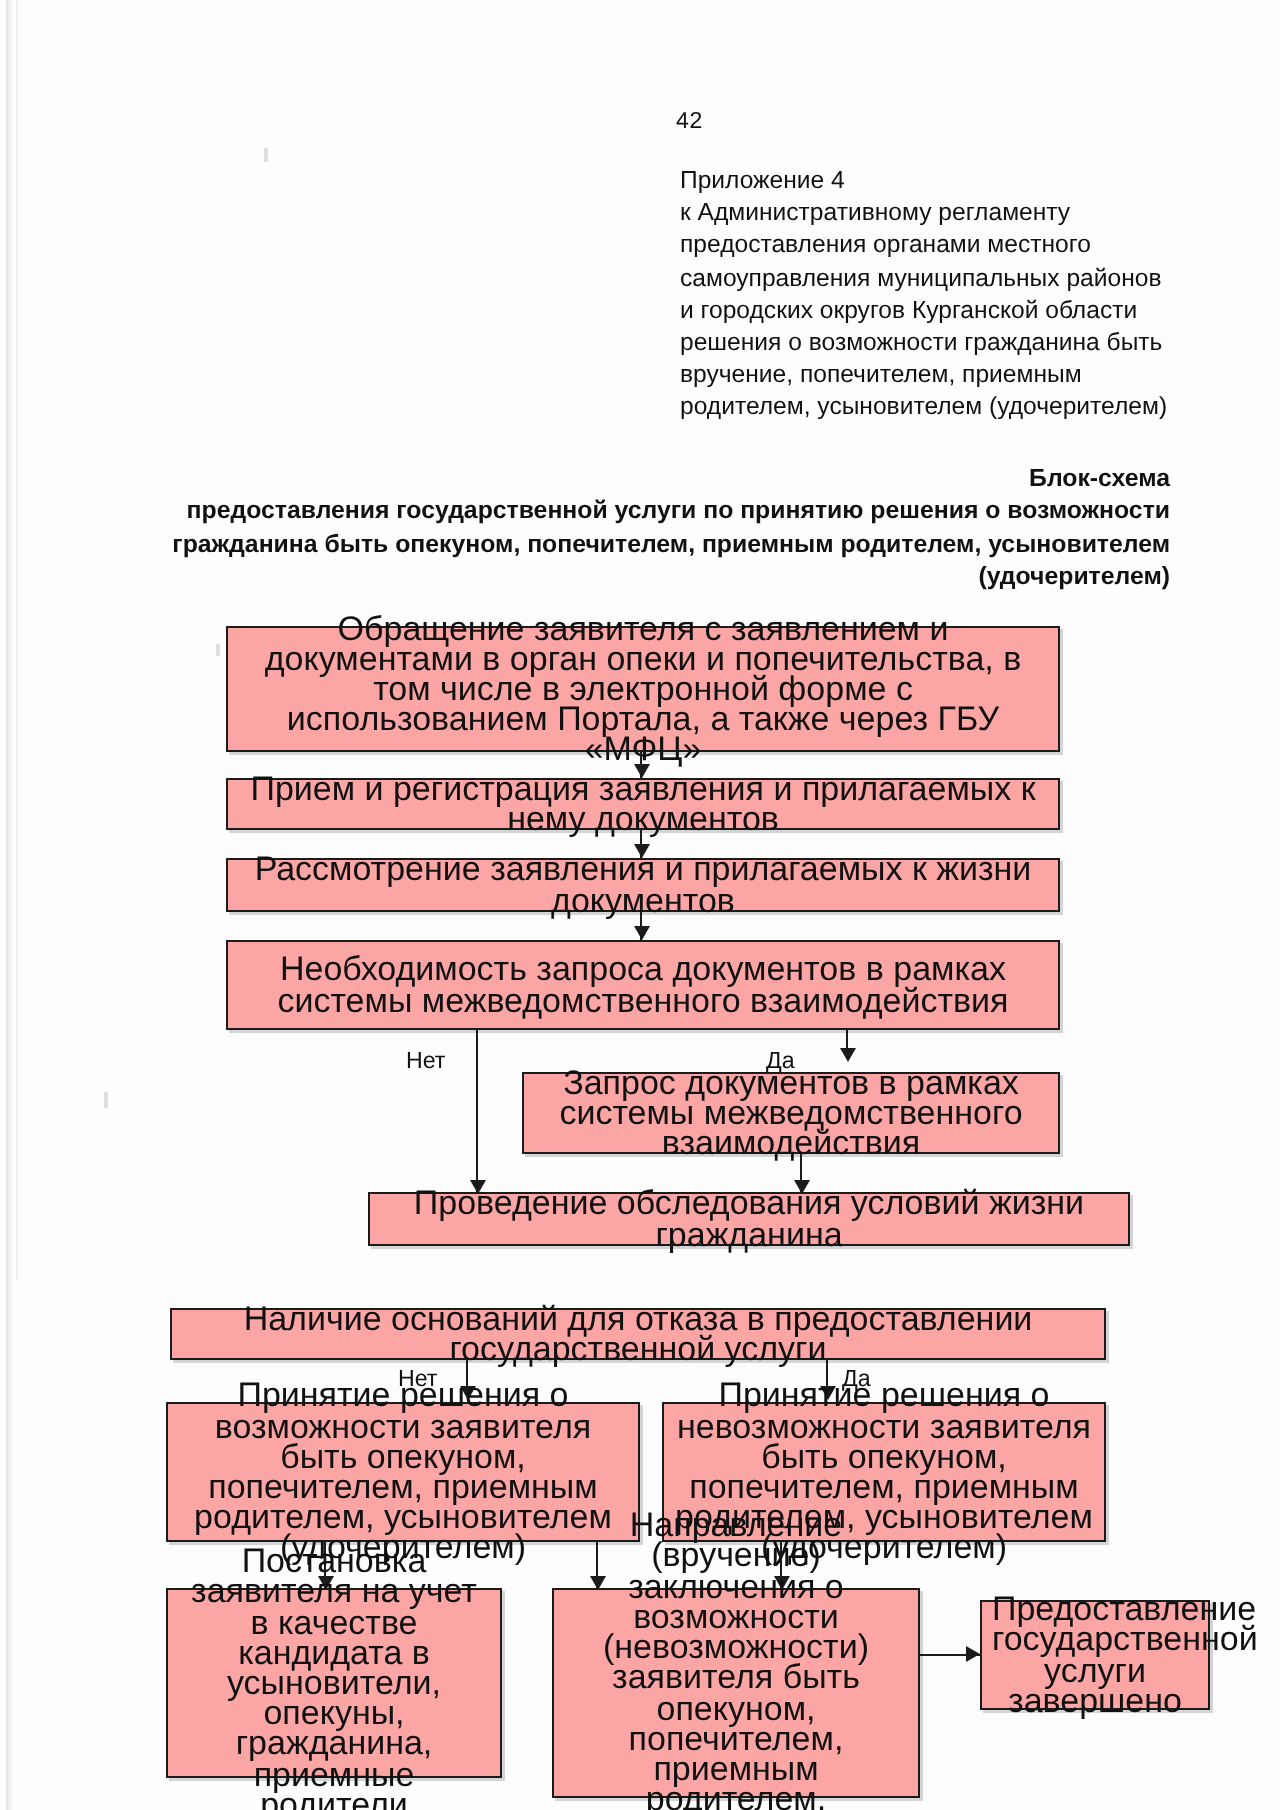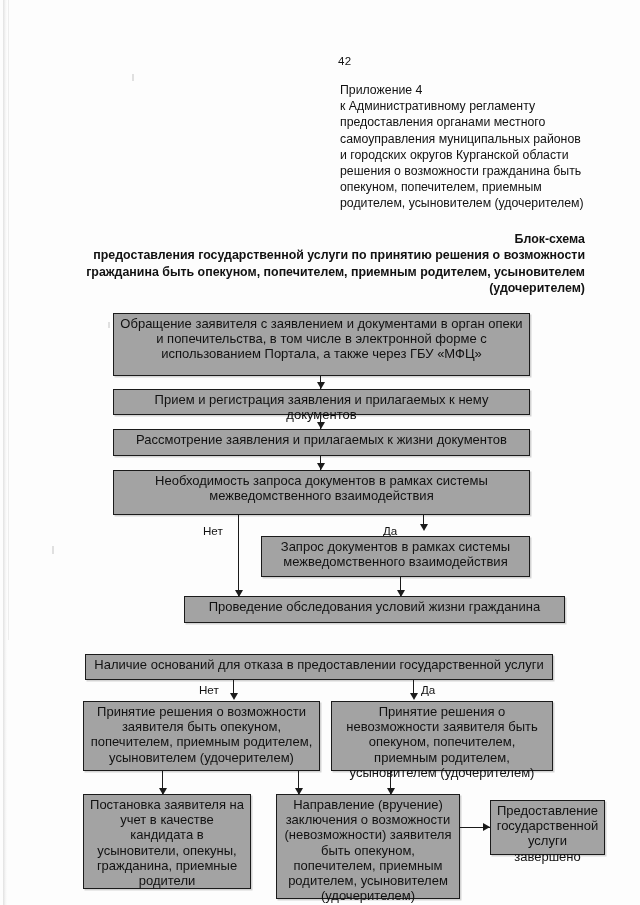--- a/index.html
+++ b/index.html
@@ -73,26 +73,26 @@
     font-size: 12.4px;
     line-height: 16.4px;
   }
   .scheme-title .ttl-main { display: block; }
 
   
   .fbox {
     position: absolute;
     box-sizing: border-box;
     border: 1.3px solid #1b1b1b;
-    background: #a3a3a3;
+    background: #fca5a5;
     display: flex;
-    align-items: flex-start;
+    align-items: center;
     justify-content: center;
     text-align: center;
-    font-size: 13px;
+    font-size: 17px;
     line-height: 15.2px;
     padding: 2px 5px;
     box-shadow: 1.5px 1.5px 0 rgba(120,120,120,.30);
   }
   .fbox span { display: block; width: 100%; }
 
   .vline {
     position: absolute;
     width: 1.4px;
     background: #1b1b1b;
@@ -137,21 +137,21 @@
 
   <div class="page-number">42</div>
 
   <div class="appendix-block">
     <div>Приложение 4</div>
     <div>к Административному регламенту</div>
     <div>предоставления органами местного</div>
     <div>самоуправления муниципальных районов</div>
     <div>и городских округов Курганской области</div>
     <div>решения о возможности гражданина быть</div>
-    <div>опекуном, попечителем, приемным</div>
+    <div>вручение, попечителем, приемным</div>
     <div>родителем, усыновителем (удочерителем)</div>
   </div>
 
   <div class="scheme-title">
     <span class="ttl-main">Блок-схема</span>
     <span class="ttl-main">предоставления государственной услуги по принятию решения о возможности</span>
     <span class="ttl-main">гражданина быть опекуном, попечителем, приемным родителем, усыновителем</span>
     <span class="ttl-main">(удочерителем)</span>
   </div>
 

